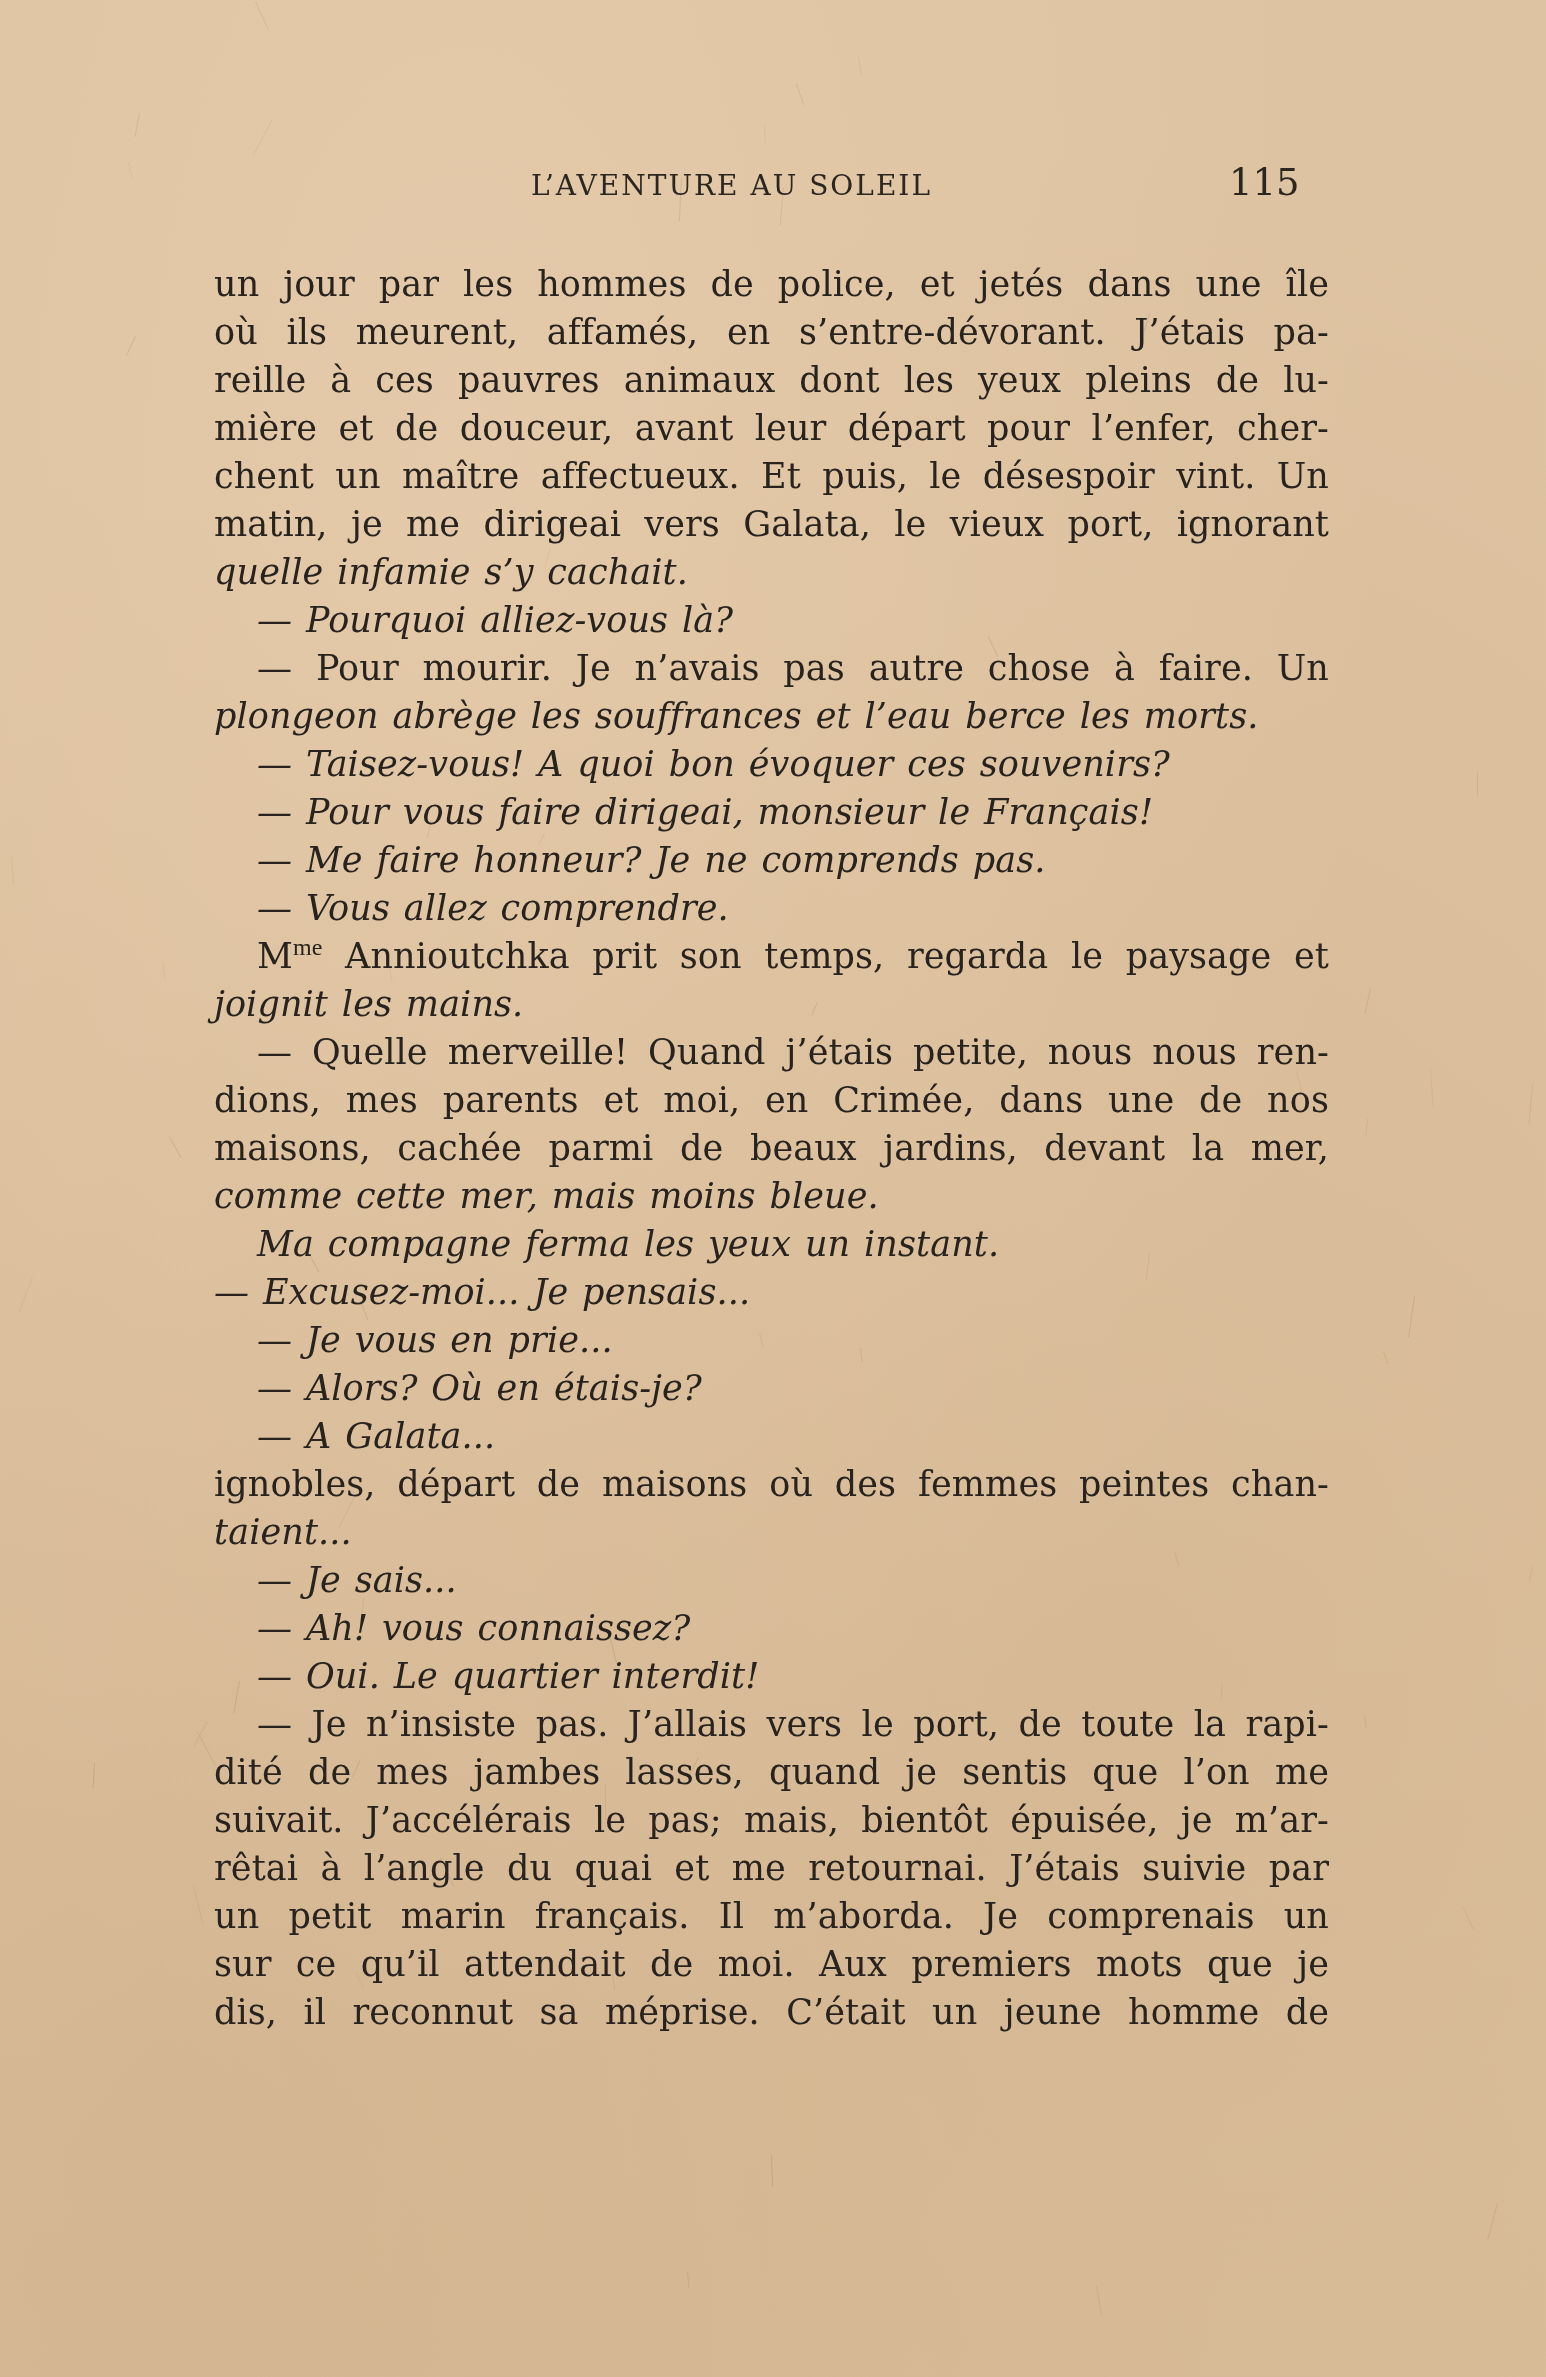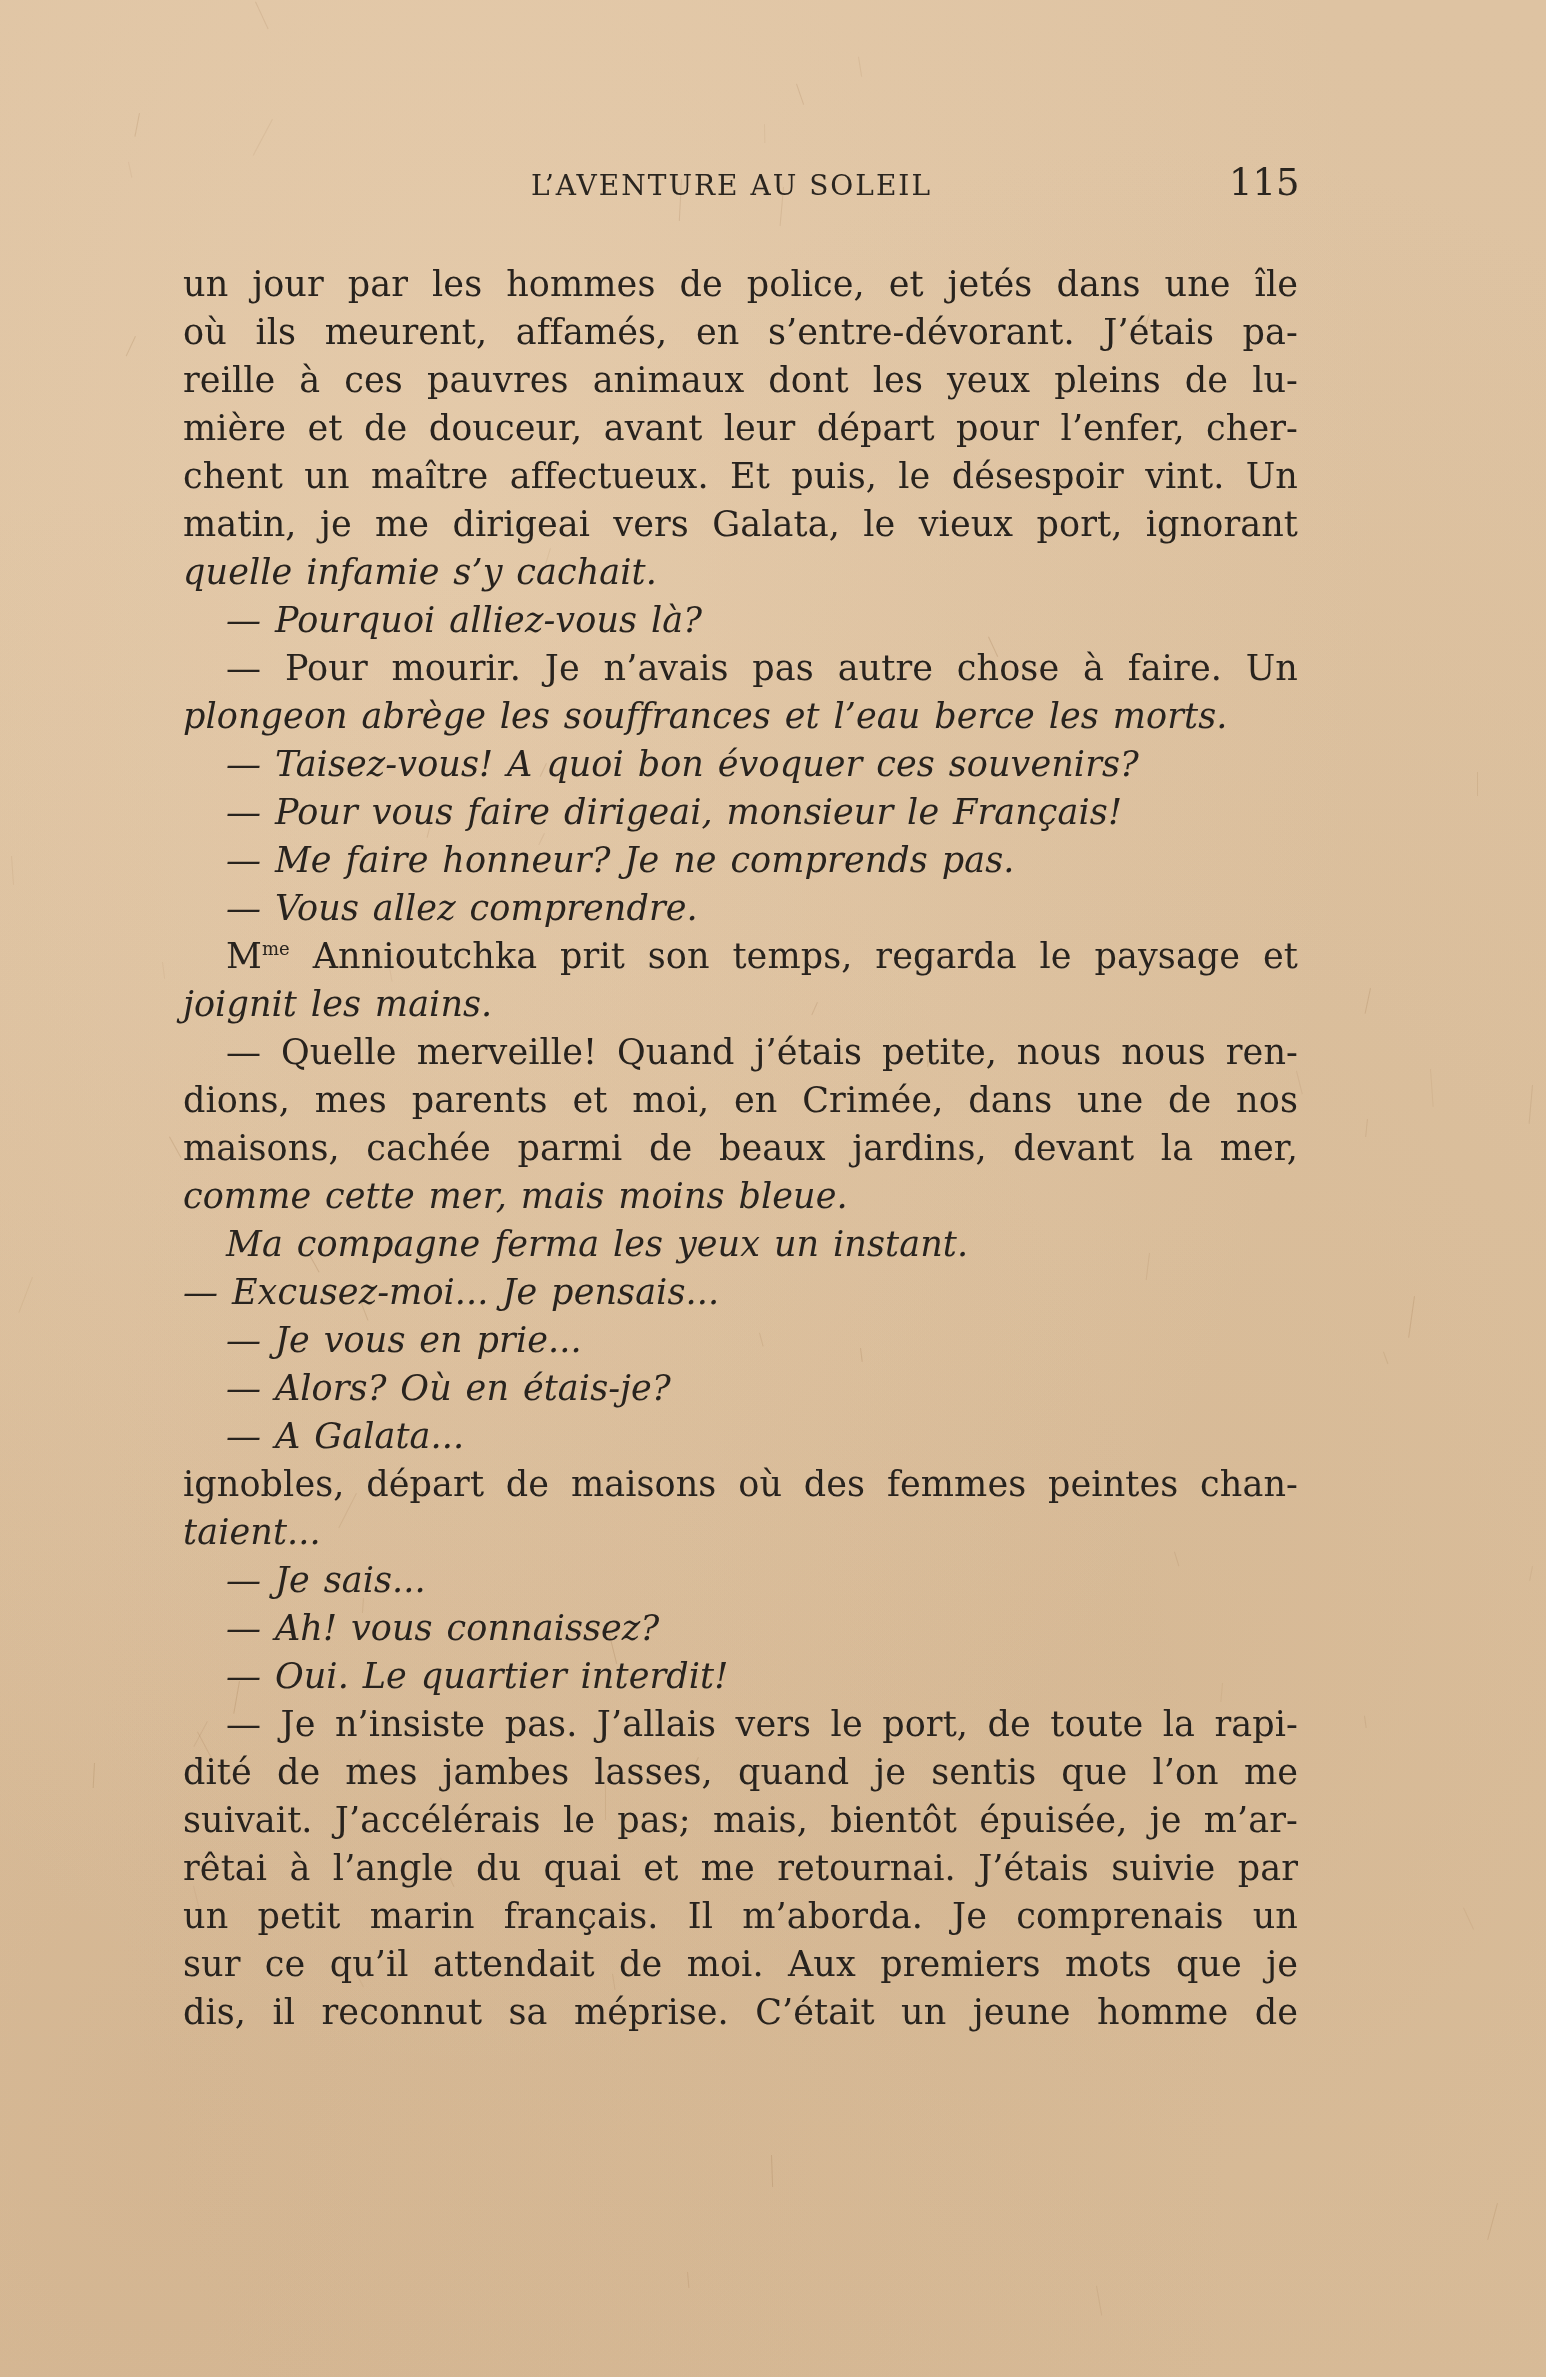--- a/index.html
+++ b/index.html
@@ -50,21 +50,21 @@
     }
     .page-number {
       position: absolute;
       left: 767px;
       top: 4px;
       font-size: 37px;
       color: #2b2620;
     }
     .text-block {
       position: absolute;
-      left: 183px;
+      left: 214px;
       top: 260px;
       width: 1115px;
     }
     .line {
       height: 48px;
       line-height: 48px;
       font-size: 35px;
       white-space: nowrap;
       text-align: justify;
       text-align-last: justify;
@@ -74,23 +74,24 @@
       word-spacing: 2.6px;
     }
     .line.last {
       text-align-last: left;
       font-style: italic;
     }
     .line.indent {
       padding-left: 43px;
     }
     sup.abbr {
-      font-size: 18px;
+      font-size: 24px;
       vertical-align: 13px;
       line-height: 0;
+      font-family: Liberation Serif, serif;
     }
   </style>
 </head>
 <body>
 
 <div class="paper"></div>
 <div id="fibers">
     <div class="fiber" style="left: 759px; top: 1333px; height: 14px; transform: rotate(-15deg); opacity: 0.52;"></div>
     <div class="fiber" style="left: 783px; top: 187px; height: 39px; transform: rotate(5deg); opacity: 0.51;"></div>
     <div class="fiber" style="left: 440px; top: 1858px; height: 32px; transform: rotate(-25deg); opacity: 0.55;"></div>

